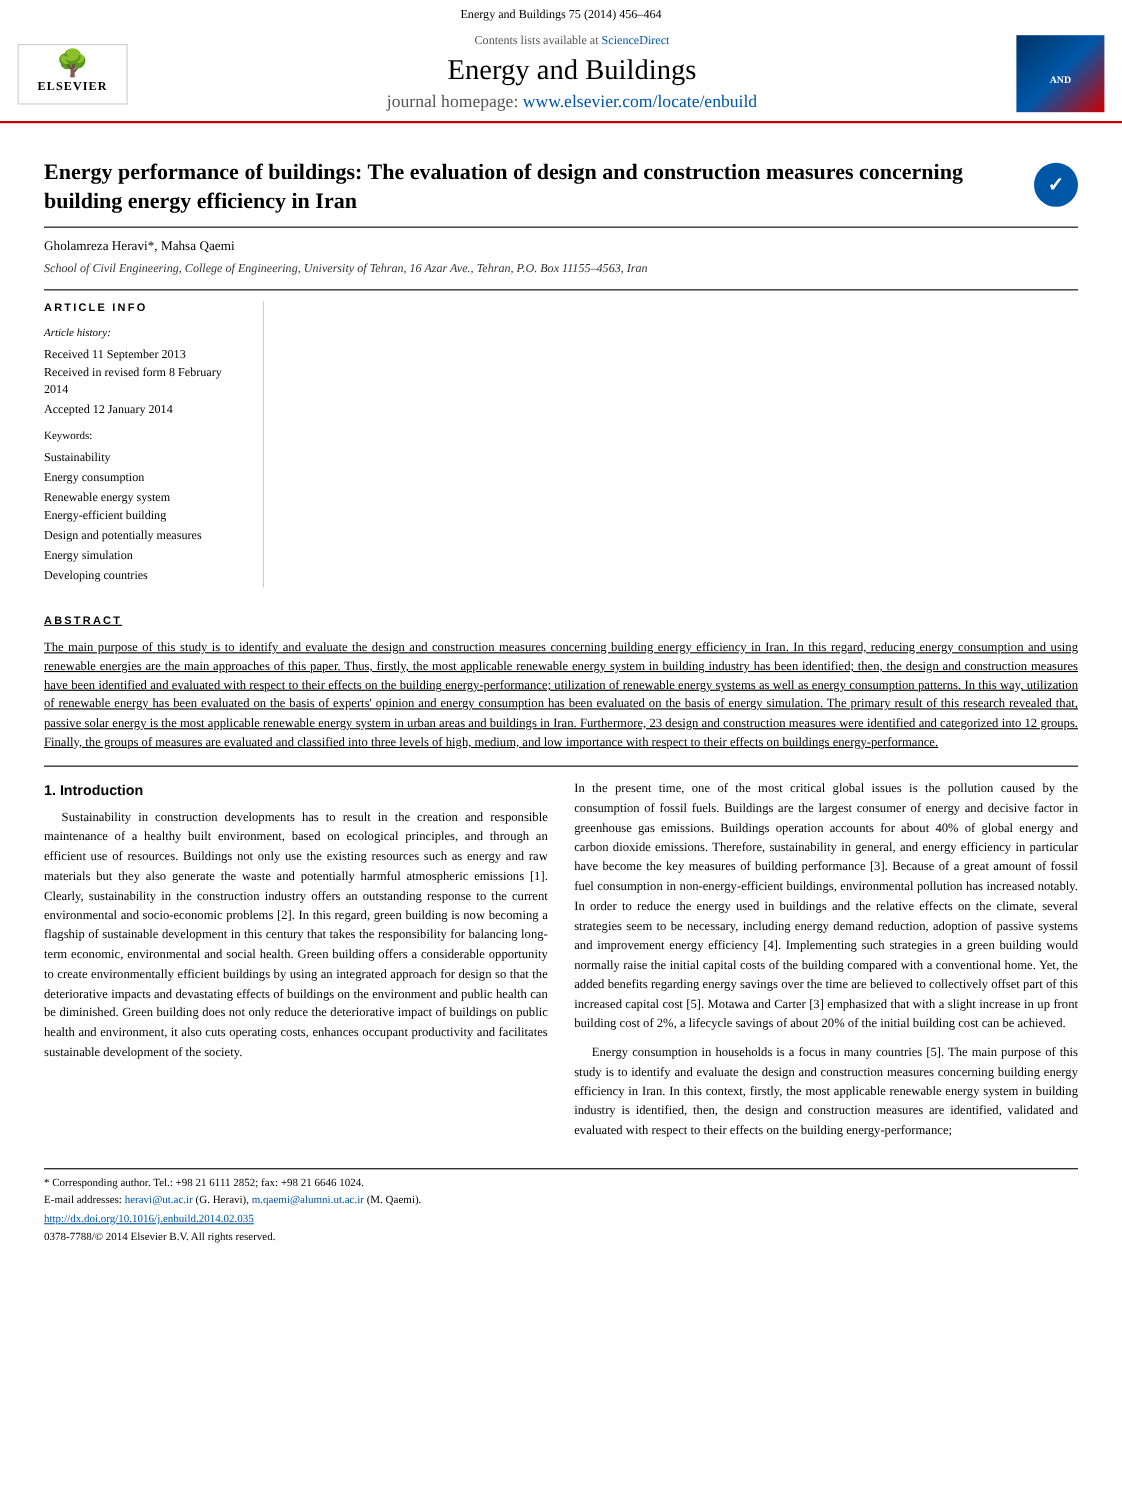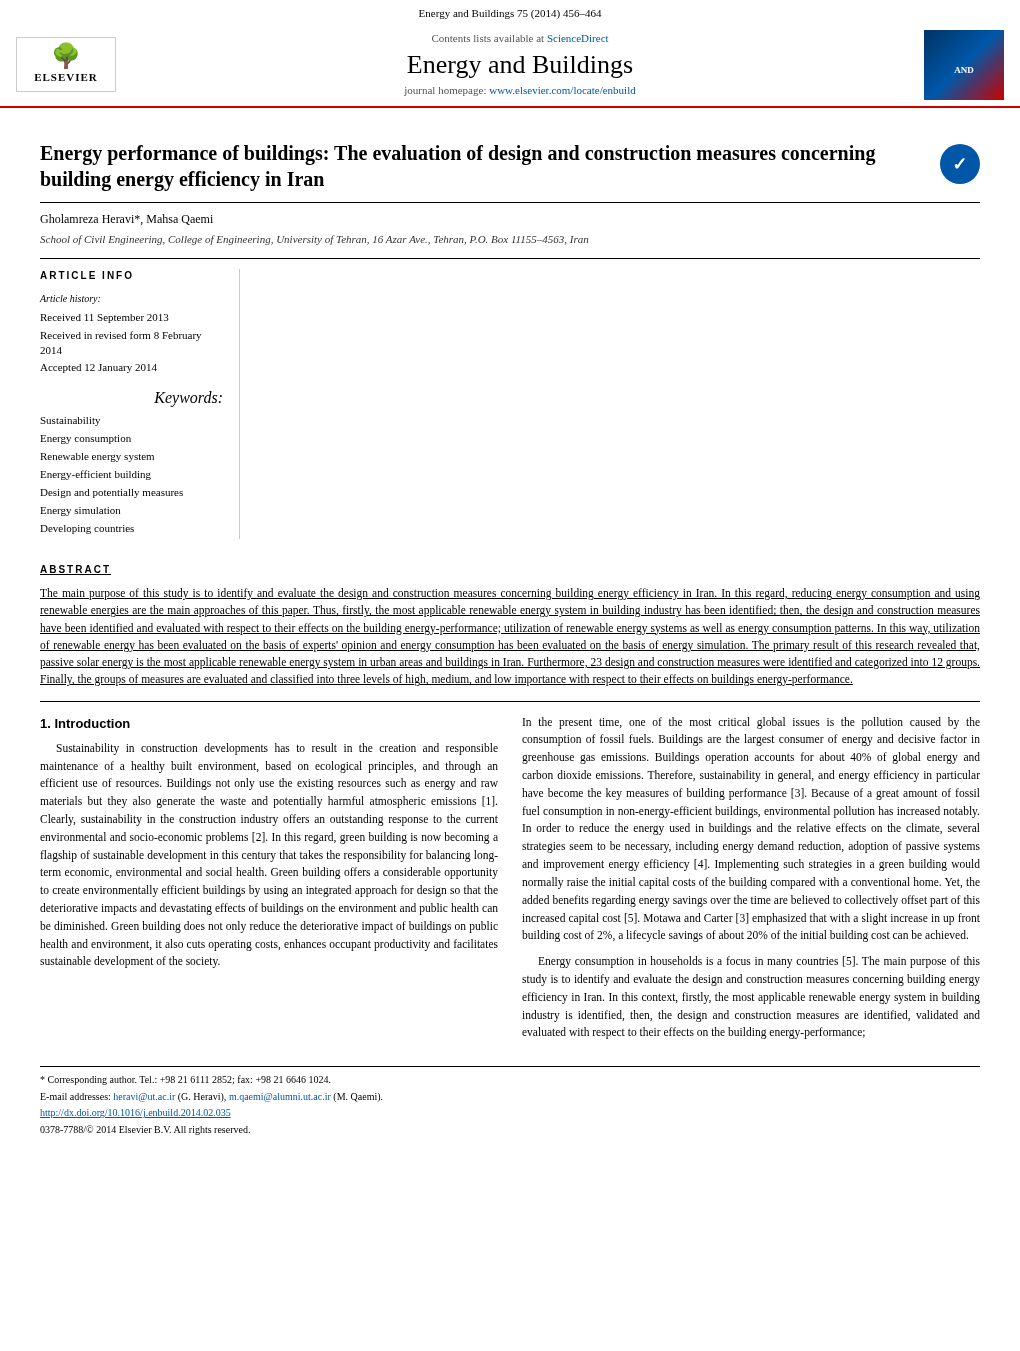--- a/index.html
+++ b/index.html
@@ -63,21 +63,21 @@
     }
     .journal-title-center .sciencedirect-link a { color: #0057a8; text-decoration: none; }
     .journal-title-center .main-journal-title {
       font-size: 26px;
       font-weight: normal;
       color: #000;
       font-family: 'Times New Roman', serif;
       line-height: 1.2;
     }
     .journal-title-center .homepage-link {
-      font-size: 11px;
+      font-size: 16px;
       color: #555;
       margin-top: 2px;
     }
     .journal-title-center .homepage-link a { color: #0057a8; text-decoration: none; }
     .eb-logo {
       width: 80px;
       height: 70px;
       background: linear-gradient(135deg, #003366 0%, #0057a8 50%, #c00 100%);
       display: flex;
       flex-direction: column;
@@ -168,25 +168,23 @@
       font-size: 10px;
       font-style: italic;
       margin-bottom: 4px;
     }
     .article-info .info-line {
       font-size: 11px;
       margin-bottom: 2px;
       line-height: 1.4;
     }
     .article-info .keywords-title {
-      font-size: 16px;
-      font-style: italic;
+      font-size: 10px;
       margin-top: 10px;
       margin-bottom: 4px;
-      text-align: right;
     }
     .article-info .keyword-item {
       font-size: 11px;
       margin-bottom: 2px;
     }
     .abstract-col {
       flex: 1;
       text-decoration: underline;
     }
     .abstract-col h3 {

